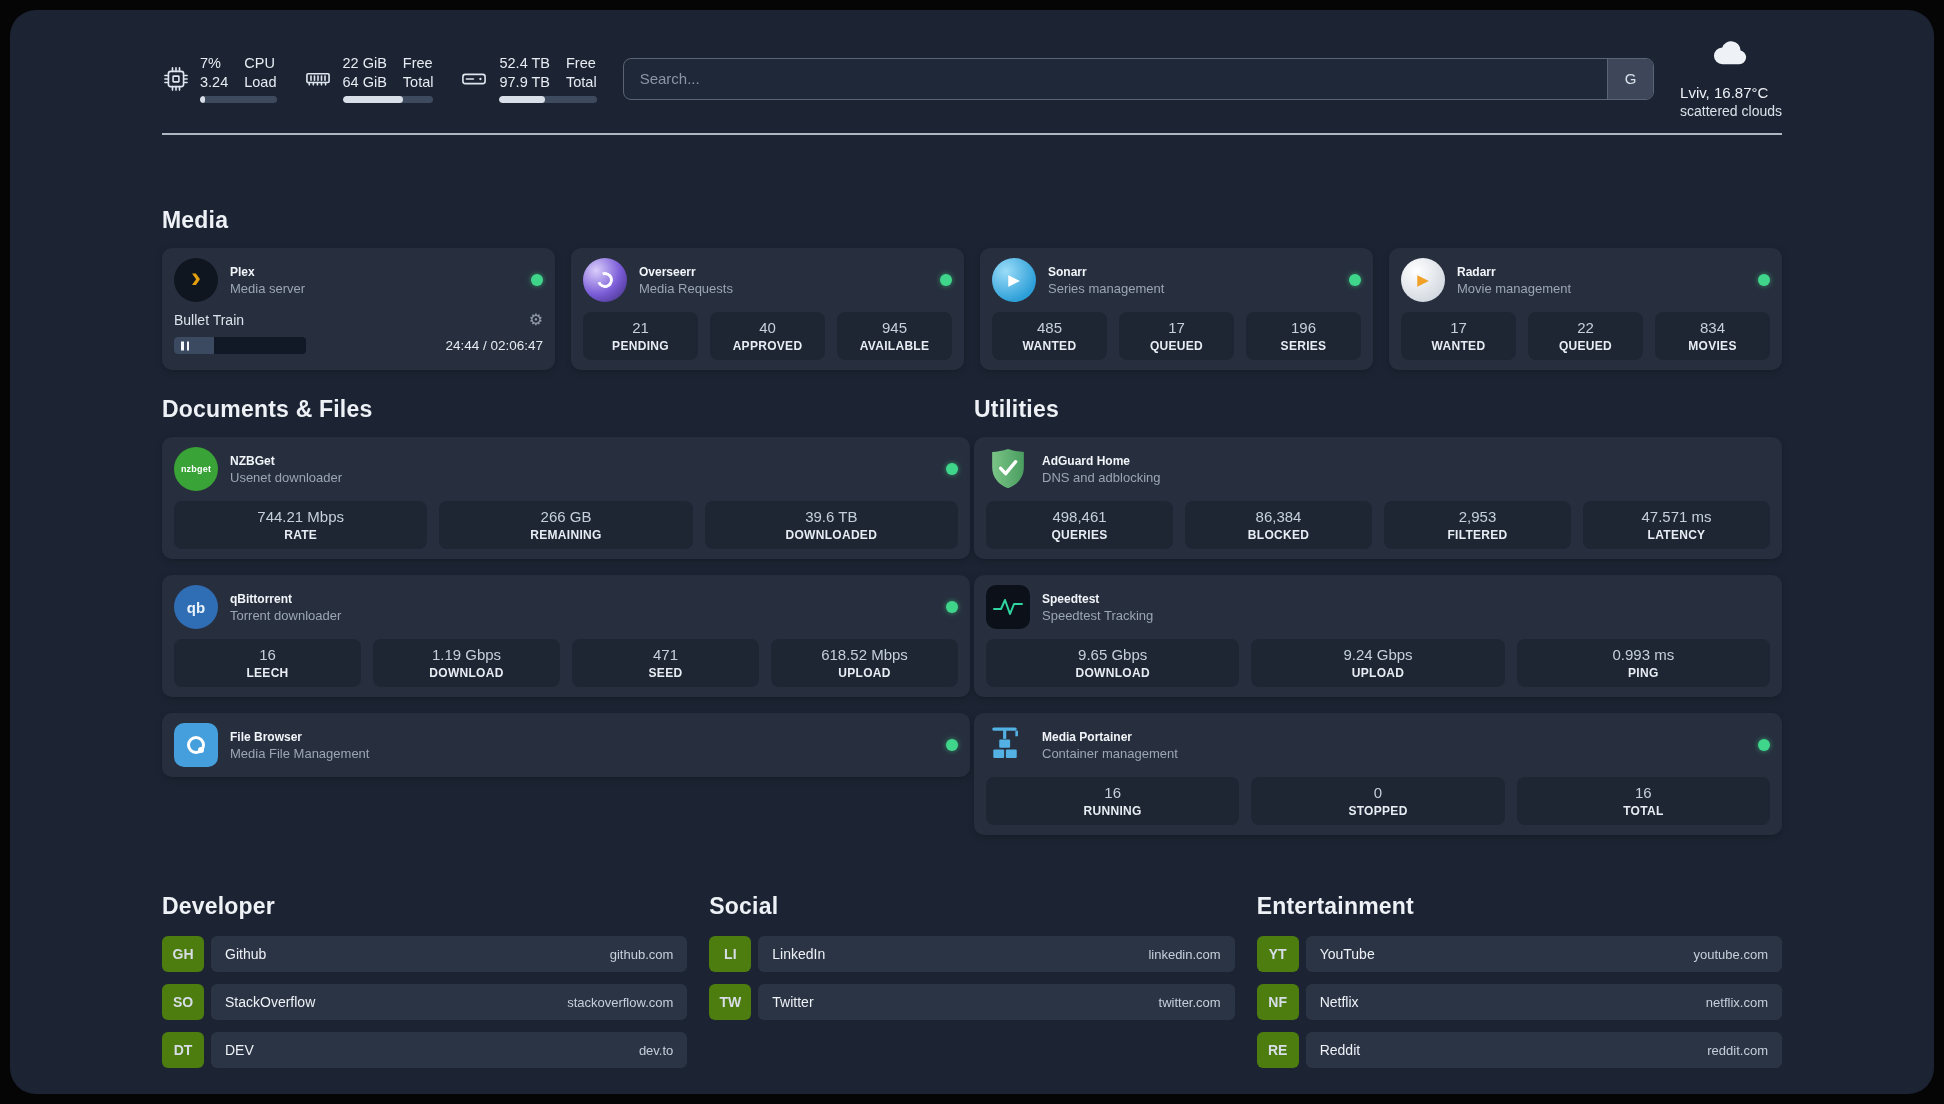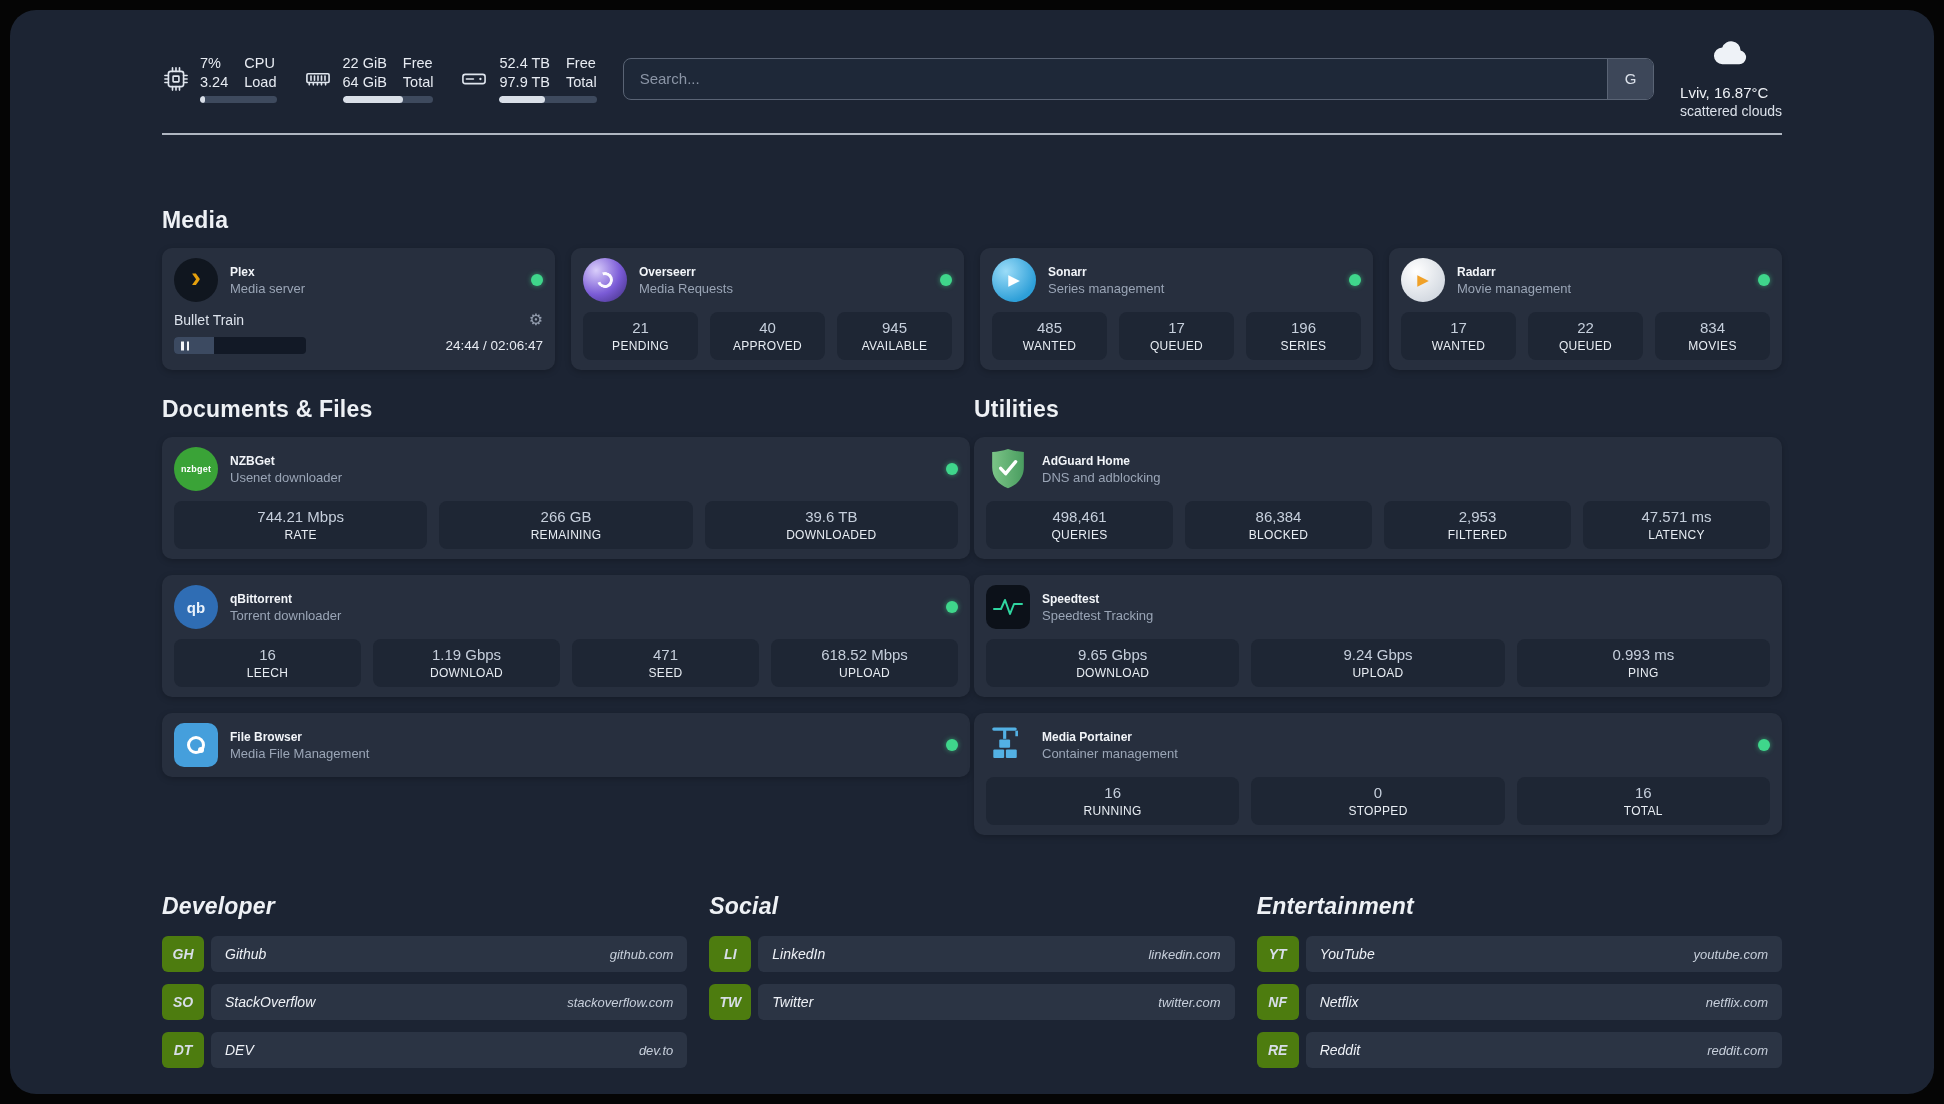--- a/index.html
+++ b/index.html
@@ -41,21 +41,21 @@
   .card-head { display:flex; align-items:center; gap:12px; }
   .svc-text { display:flex; flex-direction:column; }
   .svc-name { font-size:12px; font-weight:600; color:#f2f5f9; }
   .svc-desc { font-size:13px; color:#9aa5b6; margin-top:2px; }
   .status-dot { width:12px; height:12px; border-radius:50%; background:#3fd68b; margin-left:auto; flex:none; box-shadow:0 0 5px rgba(63,214,139,.6); }
   .stats { display:grid; gap:12px; margin-top:10px; }
   .stats-3 { grid-template-columns:repeat(3,1fr); }
   .stats-4 { grid-template-columns:repeat(4,1fr); }
   .stat { background:#1e2ue634; background:#1e2634; border-radius:8px; padding:7px 4px; text-align:center; }
   .stat-val { font-size:15px; color:#c6cfdc; }
-  .stat-label { font-size:12px; font-weight:400; color:#e8edf3; margin-top:3px; letter-spacing:.3px; }
+  .stat-label { font-size:12px; font-weight:700; color:#e8edf3; margin-top:3px; letter-spacing:.3px; }
 
   
   .svc-icon { width:44px; height:44px; flex:none; display:flex; align-items:center; justify-content:center; border-radius:50%; }
   .icon-plex { background:#10161f; color:#e5a00d; font-size:30px; font-weight:700; line-height:1; padding-bottom:6px; }
   .icon-overseerr { background:radial-gradient(circle at 30% 28%, #d9cdfb, #7a5bd6 55%, #3b2b77); }
   .swirl { width:16px; height:16px; border:3px solid rgba(255,255,255,.95); border-left-color:transparent; border-radius:50%; transform:rotate(25deg); }
   .icon-sonarr { background:radial-gradient(circle at 32% 30%, #9bdcf8, #2d9fd8 72%); color:#fff; font-size:15px; }
   .icon-radarr { background:radial-gradient(circle at 35% 30%, #ffffff, #d2d8e0 78%); color:#f0a128; font-size:15px; }
   .icon-nzbget { background:#3aa337; color:#fff; font-size:9px; font-weight:700; letter-spacing:.2px; }
   .icon-qbittorrent { background:#2f6db4; color:#eaf2fb; font-size:15px; font-weight:700; }
@@ -70,21 +70,21 @@
   .np-title { flex:1; }
   .gear-icon { color:#939dae; font-size:16px; cursor:pointer; }
   .np-bar-row { display:flex; align-items:center; margin-top:8px; }
   .np-track { position:relative; width:132px; height:17px; background:#121926; border-radius:4px; overflow:hidden; }
   .np-fill { position:absolute; left:0; top:0; bottom:0; background:#3c4a61; }
   .np-pause { position:absolute; left:7px; top:50%; transform:translateY(-50%); display:flex; gap:3px; cursor:pointer; }
   .np-pause i { display:block; width:2.5px; height:9px; background:#f2f5f9; }
   .np-time { margin-left:auto; font-size:13.5px; color:#e7ebf2; }
 
   
-  .bookmarks-grid { display:grid; grid-template-columns:repeat(3,1fr); gap:22px; margin-top:58px;font-style:italic; }
+  .bookmarks-grid { display:grid; grid-template-columns:repeat(3,1fr); gap:22px; margin-top:58px; }
   .bm-rows { display:flex; flex-direction:column; gap:12px; margin-top:16px; }
   .bm-row { display:flex; gap:7px; height:36px; cursor:pointer; }
   .bm-abbr { width:42px; flex:none; background:#4d7c0f; border-radius:6px; color:#d8dee8; font-size:14px; font-weight:600; display:flex; align-items:center; justify-content:center; }
   .bm-bar { flex:1; background:#2b3444; border-radius:6px; display:flex; align-items:center; justify-content:space-between; padding:0 14px; }
   .bm-name { font-size:14px; color:#eef1f6; }
   .bm-url { font-size:13px; color:#c7cfdb; }
 </style>
 </head>
 <body>
 

